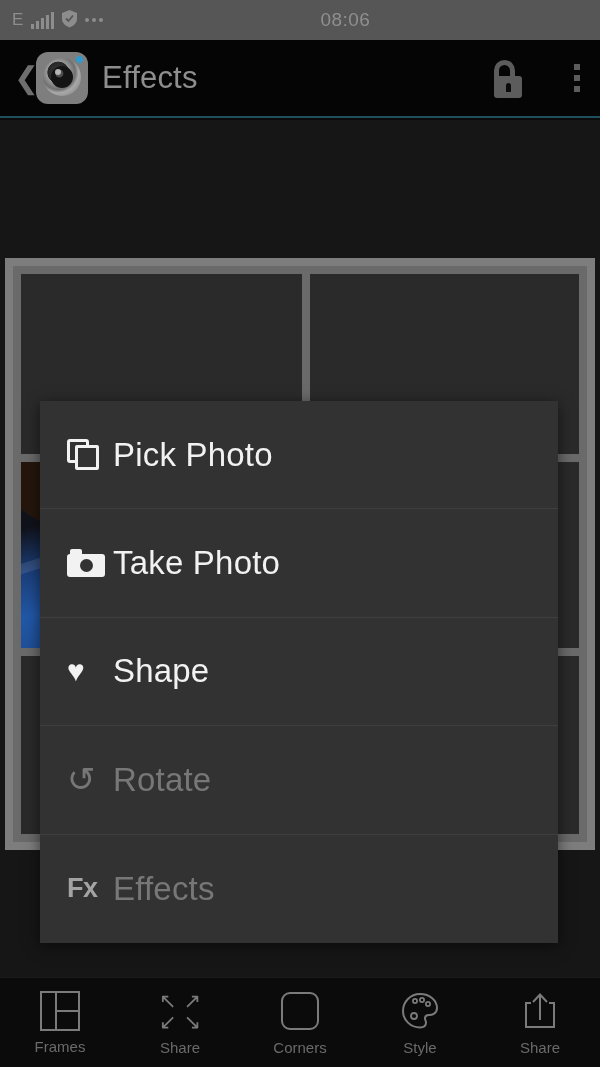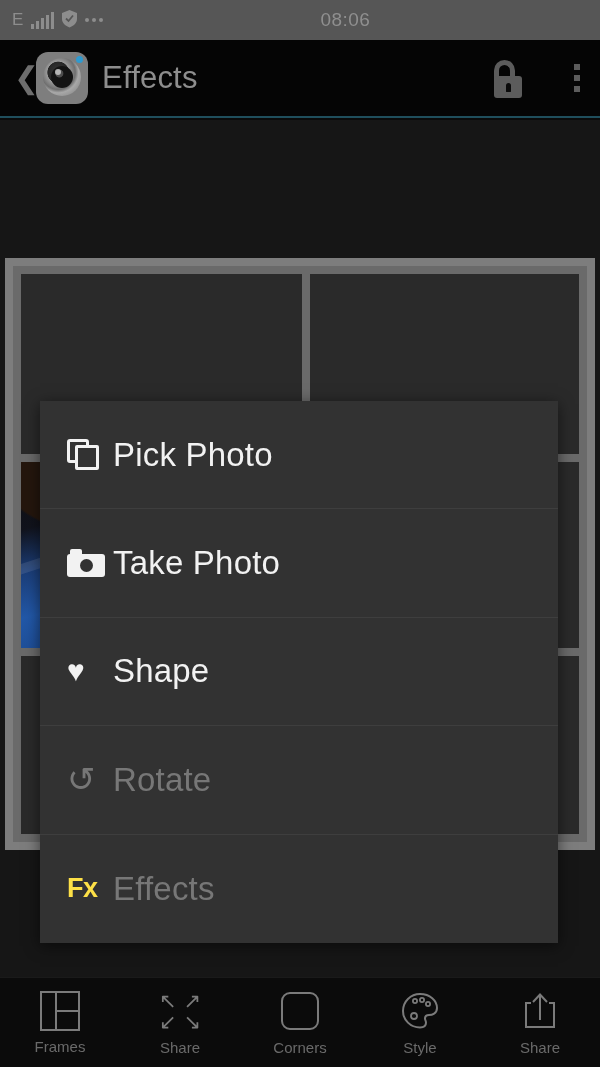--- a/index.html
+++ b/index.html
@@ -127,21 +127,21 @@
     background:#f2f2f2; border-radius:3px; }
   .ic-cam .hump { position:absolute; left:3px; top:0; width:12px; height:7px;
     background:#f2f2f2; border-radius:2px 2px 0 0; }
   .ic-cam .eye { position:absolute; left:13px; bottom:5px; width:13px; height:13px;
     border-radius:50%; background:#323232; }
   
   .ic-heart { font-size:30px; line-height:1; color:#f2f2f2; }
   
   .ic-rot { position:relative; width:30px; height:30px; color:#777; font-size:34px; line-height:28px; }
   
-  .ic-fx { font-size:27px; font-weight:bold; color:#fde047; letter-spacing:-.5px; }
+  .ic-fx { font-size:27px; font-weight:bold; color:#a3a3a3; letter-spacing:-.5px; }
 
   
   #tab-bar {
     position:absolute; left:0; bottom:0; width:600px; height:90px;
     background:#0b0b0b; display:flex; border-top:1px solid #1a1a1a;
   }
   .tab { flex:1 1 0; display:flex; flex-direction:column; align-items:center; justify-content:center; gap:7px; }
   .tab-label { font-size:15px; color:#6a6a6a; }
   .tab-ico { width:42px; height:42px; position:relative; }
   

